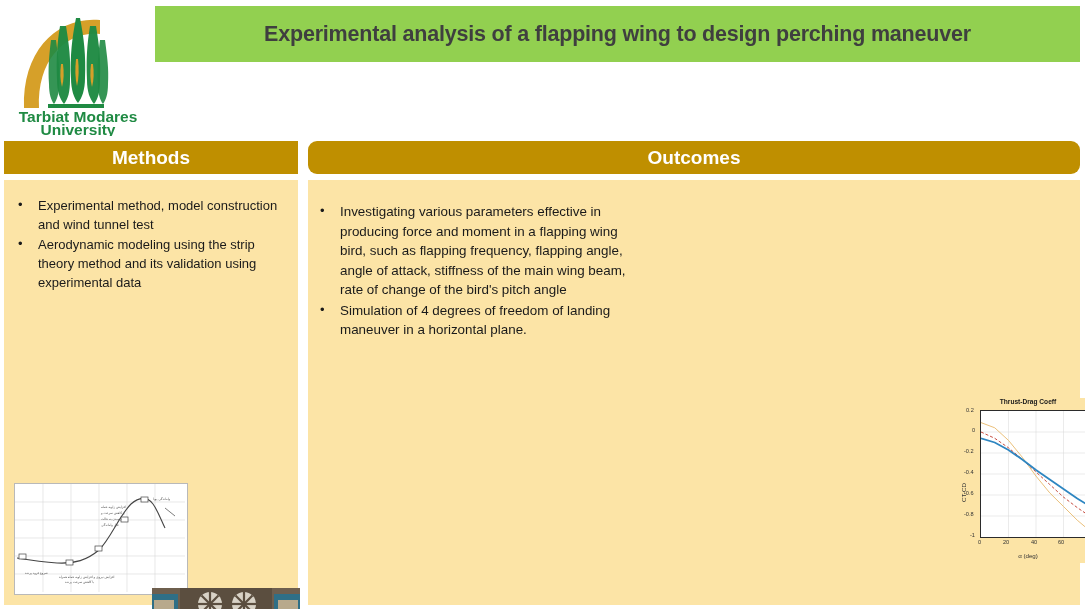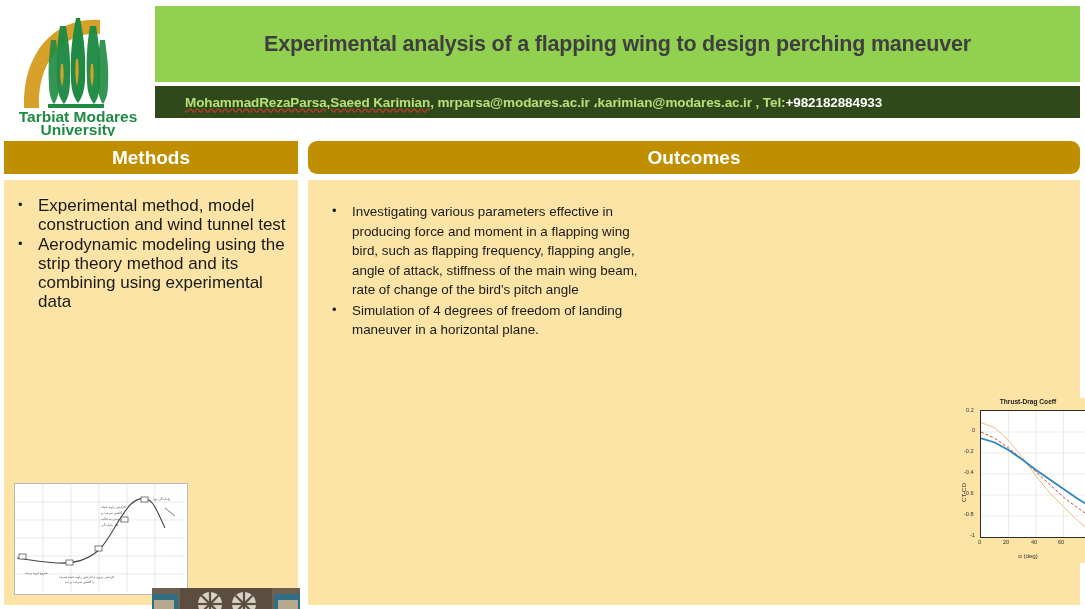--- a/index.html
+++ b/index.html
@@ -7,21 +7,21 @@
     width:1085px;height:609px;overflow:hidden;position:relative;
     font-family:"Liberation Sans", sans-serif;
   }
   .poster{position:absolute;inset:0;background:#ffffff;}
 
   
   .logo-box{position:absolute;left:0;top:0;width:152px;height:164px;}
   .logo-svg{position:absolute;left:8px;top:4px;}
 
   .title-bar{
-    position:absolute;left:155px;top:6px;width:925px;height:76px;
+    position:absolute;left:155px;top:6px;width:925px;height:56px;
     background:#92d050;display:flex;align-items:center;justify-content:center;
   }
   .title-bar span{
     color:#3f3f3f;font-size:21.5px;font-weight:bold;letter-spacing:-0.2px;
     text-align:center;white-space:nowrap;
   }
   .authors-bar{
     position:absolute;left:155px;top:86px;width:925px;height:32px;
     background:#2f491b;display:flex;align-items:center;
   }
@@ -51,22 +51,22 @@
 
   
   ul.bullets{list-style:none;margin:0;padding:0;}
   ul.bullets li{
     position:relative;padding-left:26px;color:#1a1a1a;
     margin-bottom:1px;
   }
   ul.bullets li:before{
     content:"\2022";position:absolute;left:6px;top:-1px;font-size:13px;color:#1a1a1a;
   }
-  .methods-text{position:absolute;left:8px;top:16px;width:282px;font-size:17px;line-height:19px;}
-  .outcomes-text{position:absolute;left:18px;top:22px;width:325px;font-size:13.4px;line-height:19.5px;}
+  .methods-text{position:absolute;left:8px;top:16px;width:282px;font-size:13px;line-height:19px;}
+  .outcomes-text{position:absolute;left:6px;top:22px;width:325px;font-size:13.4px;line-height:19.5px;}
 
   
   .fig{position:absolute;background:#ffffff;border:1px solid #b9b9b9;overflow:hidden;}
   .fig-persian{left:10px;top:303px;width:172px;height:110px;}
   .fig-photo{left:148px;top:408px;width:148px;height:90px;border:none;}
 
   
   .mini{position:absolute;background:#fce4a6;}
   .mini .mtitle{
     position:absolute;top:0;left:0;right:0;text-align:center;
@@ -108,38 +108,33 @@
       <rect x="40" y="100" width="56" height="4" fill="#1f8a43"></rect>
       <text x="70" y="118" font-family="Liberation Sans, sans-serif" font-size="15.5" font-weight="bold" fill="#1f8a43" text-anchor="middle">Tarbiat Modares</text>
       <text x="70" y="131" font-family="Liberation Sans, sans-serif" font-size="15.5" font-weight="bold" fill="#1f8a43" text-anchor="middle">University</text>
     </svg>
   </div>
 
   <div class="title-bar">
     <span>Experimental analysis of a flapping wing to design perching maneuver</span>
   </div>
 
-  <div class="authors-bar">
-    <div class="txt">
-      <span class="nm">MohammadRezaParsa,Saeed Karimian,</span><span> mrparsa@modares.ac.ir ،karimian@modares.ac.ir , Tel:</span><span class="tel">+982182884933</span>
-    </div>
-  </div>
 
   <div class="sec-head methods">
     <span>Methods</span>
   </div>
   <div class="sec-head outcomes">
     <span>Outcomes</span>
   </div>
 
   <div class="panel methods">
 
     <ul class="bullets methods-text">
       <li>Experimental method, model construction and wind tunnel test</li>
-      <li>Aerodynamic modeling using the strip theory method and its combining using experimental data</li>
+      <li>Aerodynamic modeling using the strip theory method and its validation using experimental data</li>
     </ul>
 
     <div class="fig fig-persian">
       <svg width="170" height="108" viewBox="0 0 170 108">
         <rect width="170" height="108" fill="#fff"></rect>
         <g stroke="#d9d9d9" stroke-width="0.6">
           <line x1="0" y1="18" x2="170" y2="18"></line>
             <line x1="0" y1="36" x2="170" y2="36"></line>
           <line x1="0" y1="54" x2="170" y2="54"></line>
             <line x1="0" y1="72" x2="170" y2="72"></line>

